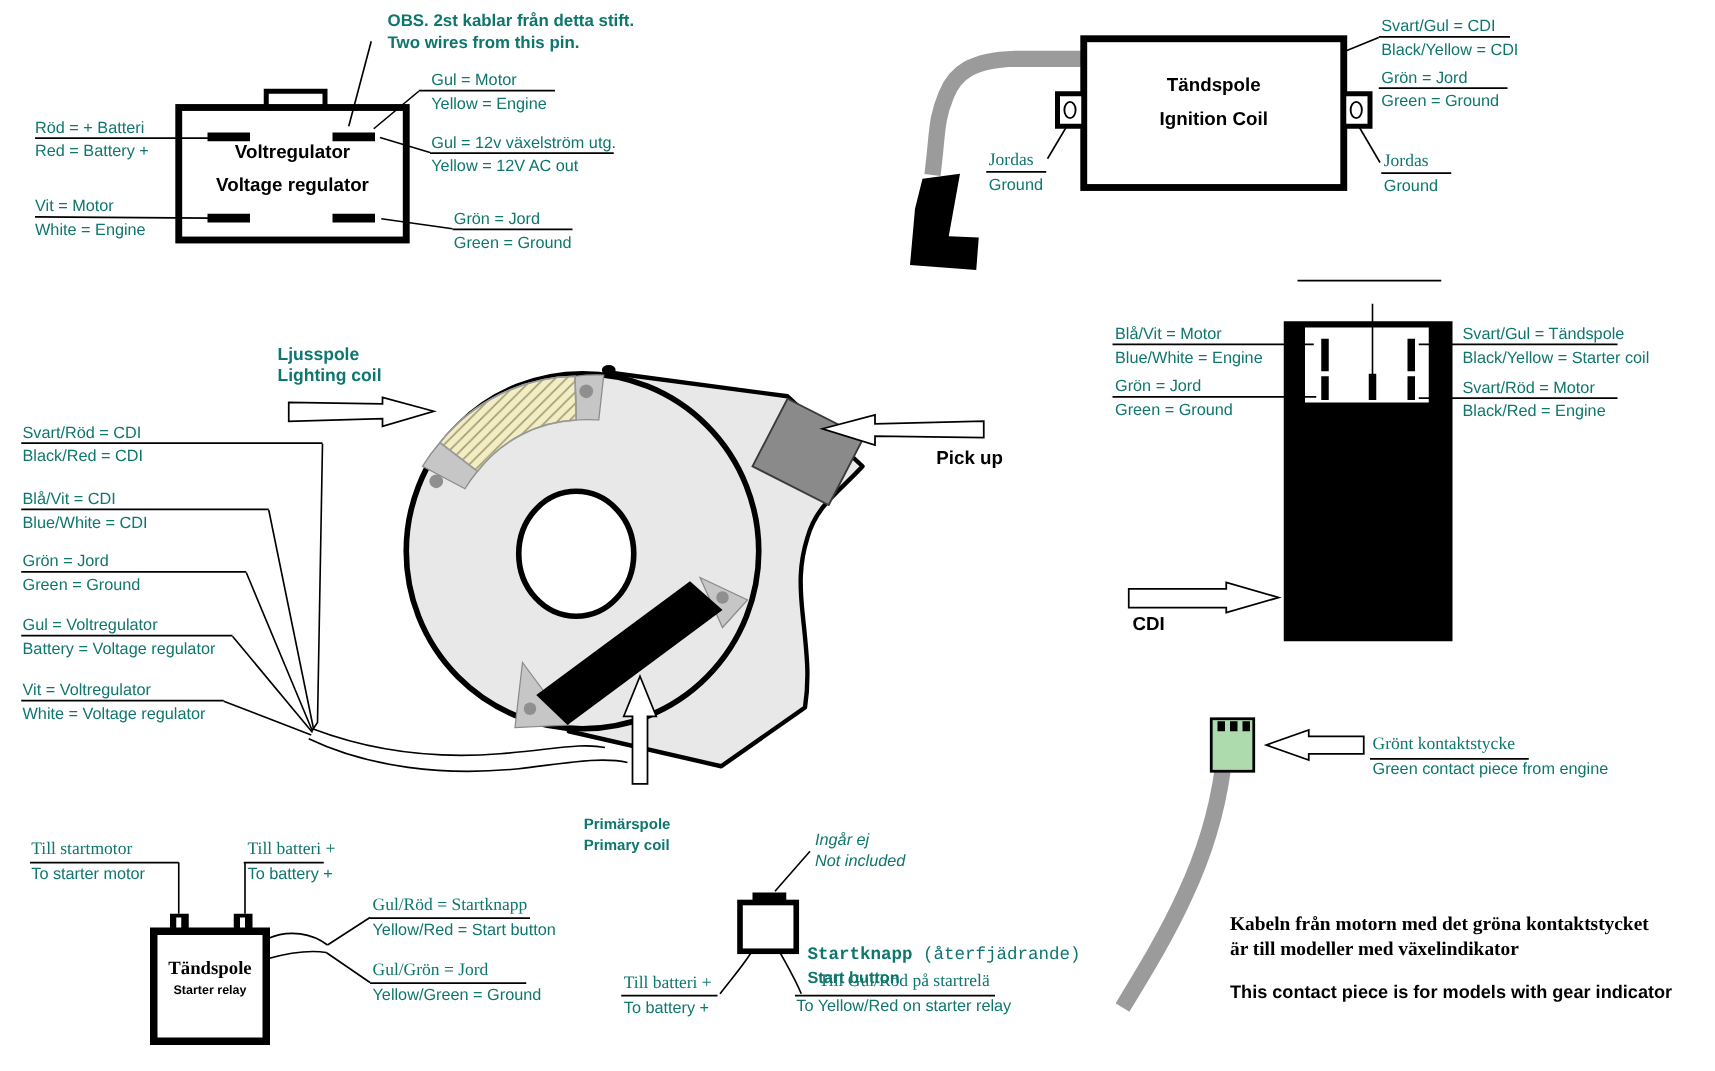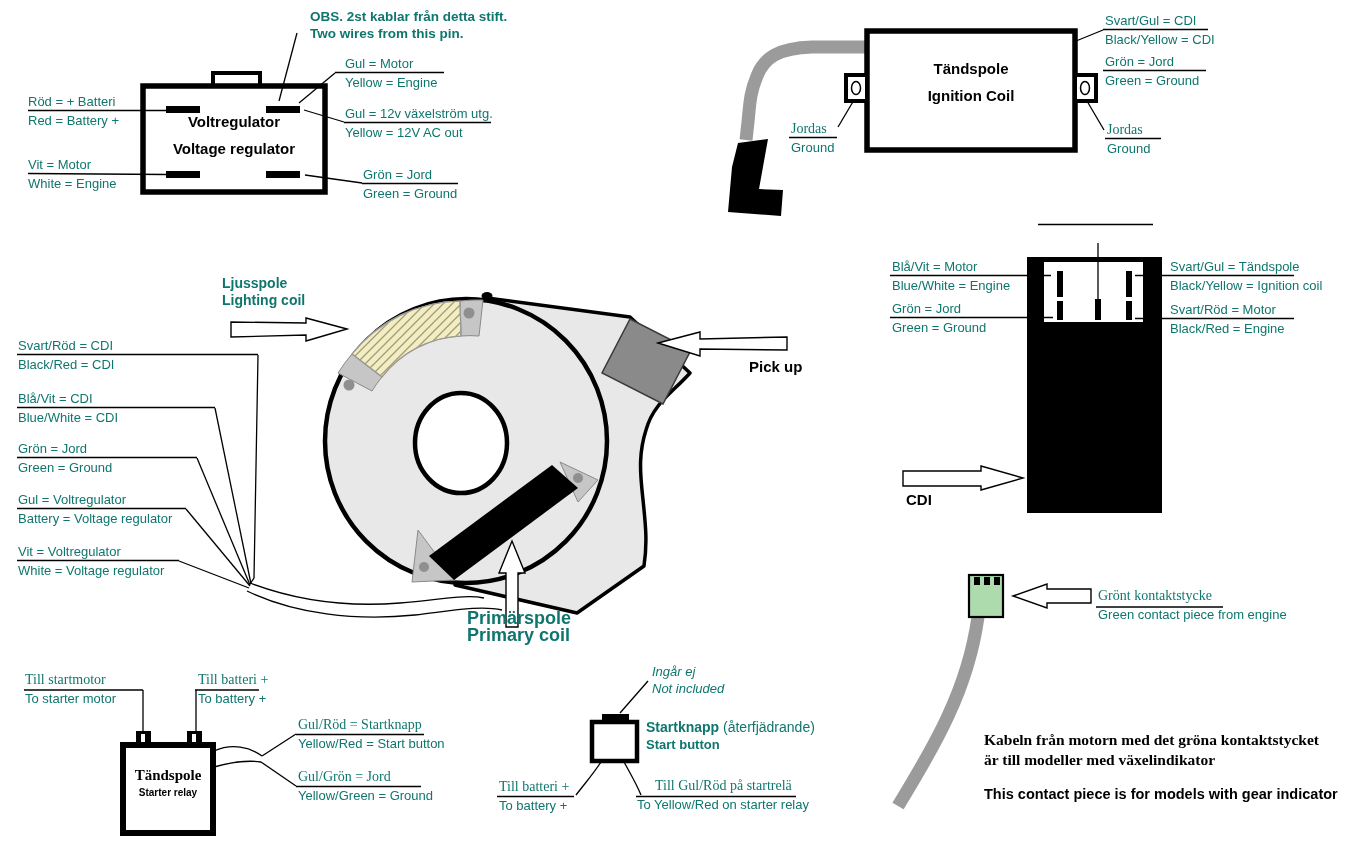--- a/index.html
+++ b/index.html
@@ -3,21 +3,21 @@
 <meta charset="utf-8">
 <style>
   html,body{margin:0;padding:0;background:#fff;}
   #canvas{position:relative;width:1372px;height:857px;background:#ffffff;overflow:hidden;
           font-family:"Liberation Sans",sans-serif;color:#000;}
   #art{position:absolute;left:0;top:0;}
   .lab{position:absolute;font:13px/15px "Liberation Sans",sans-serif;white-space:nowrap;color:#0f766e;}
   .lab .sv{display:block;margin-bottom:4px;}
   .lab .en{display:block;}
   .serif .sv{font-family:"Liberation Serif",serif;font-size:14px;}
-  .serif-all{font-family:Liberation Sans, sans-serif;font-size:14px;}
+  .serif-all{font-family:Liberation Mono, monospace;font-size:14px;margin-top:37px;}
   .bold{font-weight:700;}
   .italic{font-style:italic;font-size:13px;}
   .nodiv .sv{margin-bottom:2px;}
   .boxtitle{position:absolute;text-align:center;font-weight:700;font-size:15px;font-family:"Liberation Sans",sans-serif;}
   .boxtitle.serif-t{font-family:"Liberation Serif",serif;}
   .single{position:absolute;font-weight:700;font-size:15px;white-space:nowrap;margin-top:40px;}
   .note-line{position:absolute;font-weight:700;white-space:nowrap;}
   .note-serif{font-family:"Liberation Serif",serif;font-size:15.5px;}
   .note-sans{font-family:"Liberation Sans",sans-serif;font-size:14.5px;}
 </style>
@@ -221,34 +221,34 @@
 <div class="lab" style="left:892px;top:259px">
   <span class="sv">Blå/Vit = Motor</span>
   <span class="en">Blue/White = Engine</span>
 </div>
 <div class="lab" style="left:892px;top:301px">
   <span class="sv">Grön = Jord</span>
   <span class="en">Green = Ground</span>
 </div>
 <div class="lab" style="left:1170px;top:259px">
   <span class="sv">Svart/Gul = Tändspole</span>
-  <span class="en">Black/Yellow = Ignition coil</span>
+  <span class="en">Black/Yellow = Starter coil</span>
 </div>
 <div class="lab" style="left:1170px;top:302px">
   <span class="sv">Svart/Röd = Motor</span>
   <span class="en">Black/Red = Engine</span>
 </div>
 <div class="single" style="left:906px;top:451px">CDI</div>
 
 <div class="lab bold nodiv" style="left:222px;top:276px;font-size:14px">
   <span class="sv">Ljusspole</span>
   <span class="en">Lighting coil</span>
 </div>
 <div class="single" style="left:749px;top:318px">Pick up</div>
-<div class="lab bold nodiv" style="left:467px;top:611px;font-size:18px">
+<div class="lab bold nodiv" style="left:467px;top:652px;font-size:12px">
   <span class="sv">Primärspole</span>
   <span class="en">Primary coil</span>
 </div>
 <div class="lab" style="left:18px;top:338px">
   <span class="sv">Svart/Röd = CDI</span>
   <span class="en">Black/Red = CDI</span>
 </div>
 <div class="lab" style="left:18px;top:391px">
   <span class="sv">Blå/Vit = CDI</span>
   <span class="en">Blue/White = CDI</span>

